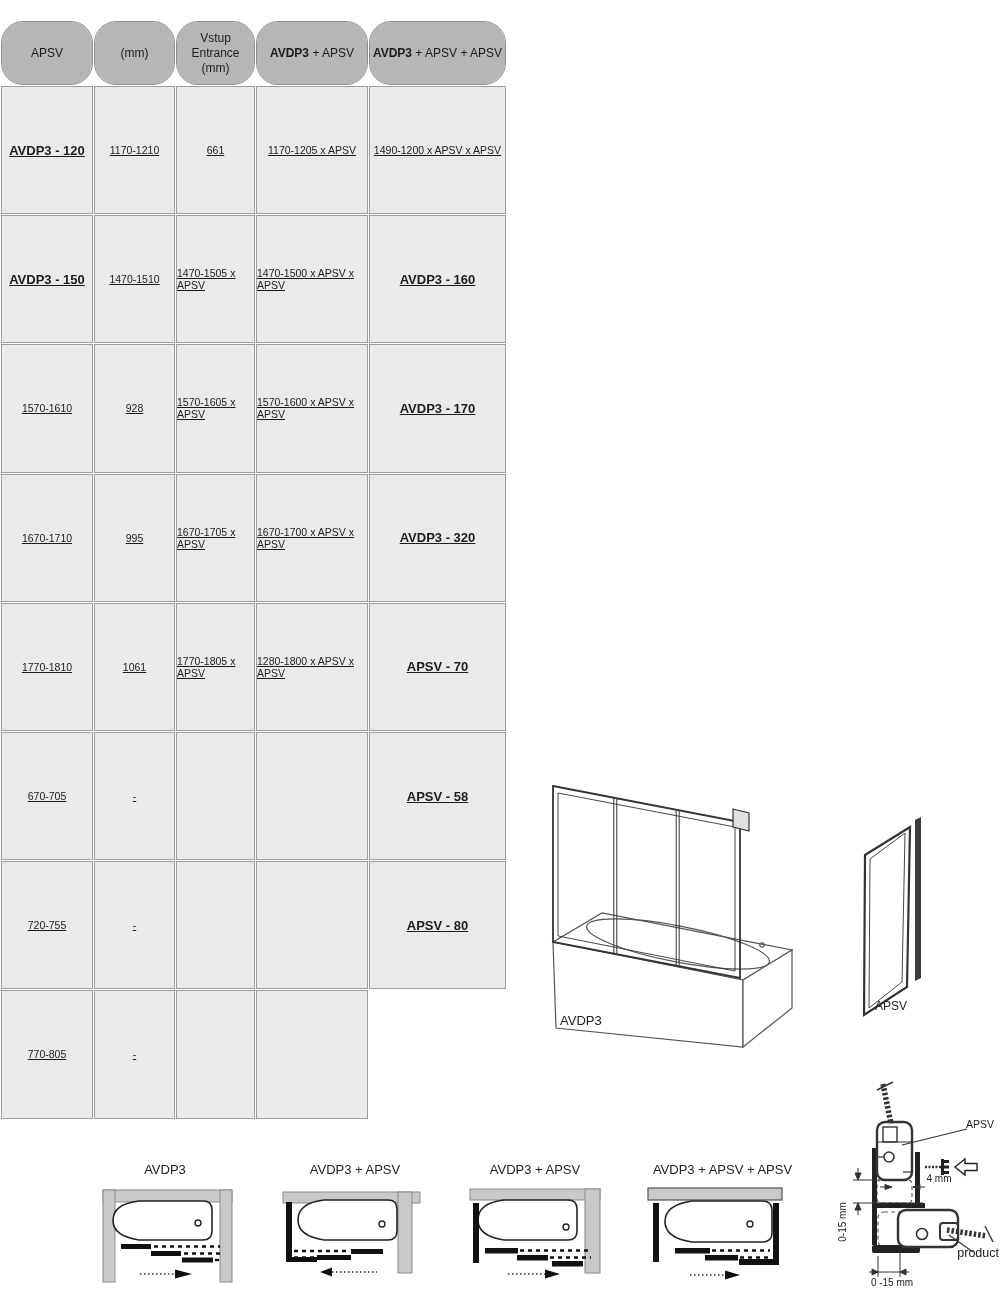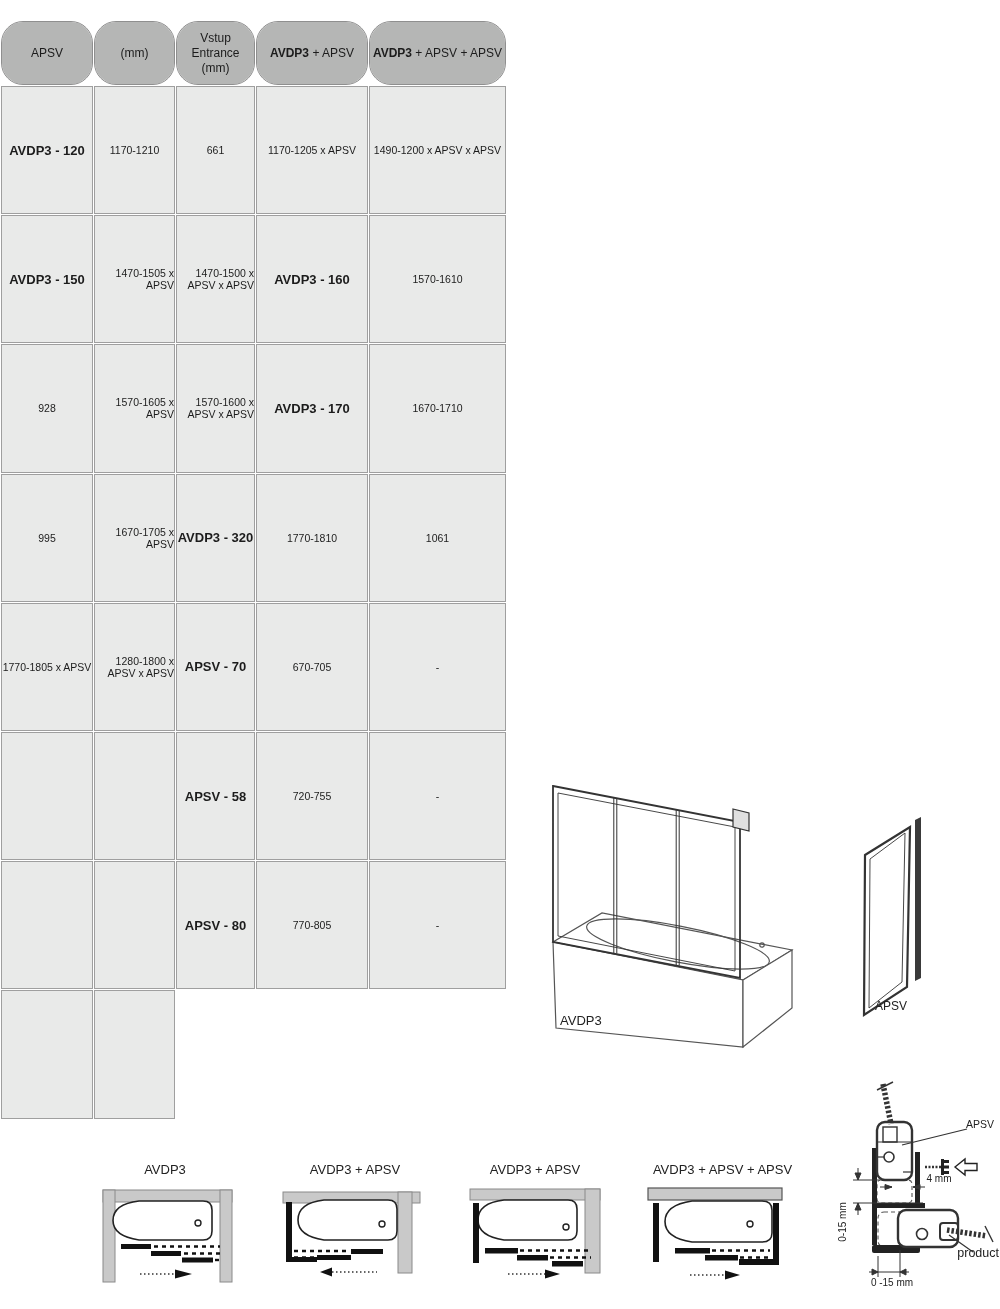--- a/index.html
+++ b/index.html
@@ -15,22 +15,23 @@
     gap:3px;
   }
   .spec-table .th{
     background:#b5b6b5;outline:1px solid #8f8f8f;
     display:flex;align-items:center;justify-content:center;text-align:center;
     font-size:12px;white-space:pre-line;line-height:1.25;border-radius:21px;
   }
   .spec-table .th .b{font-weight:bold;}
   .spec-table .td{
     background:#e9eae9;outline:1px solid #9f9f9f;
-    display:flex;align-items:center;justify-content:center;text-align:right;
+    display:flex;align-items:center;justify-content:center;text-align:left;
     font-size:10.5px;
+    text-decoration:underline;
   }
   .spec-table .td.c0{font-weight:bold;font-size:13px;}
 
   .lbl{position:absolute;font-size:13px;color:#222;}
   .lbl.center{text-align:center;}
   .drawing{position:absolute;}
   svg text{font-family:"Liberation Sans", sans-serif;fill:#222;}
 </style>
 </head>
 <body>
@@ -46,33 +47,35 @@
     <div class="th"><span><span class="b">AVDP3</span><span> + APSV</span></span></div>
     <div class="th"><span><span class="b">AVDP3</span><span> + APSV + APSV</span></span></div>
 
     <div class="td c0">AVDP3 - 120</div>
     <div class="td">1170-1210</div>
     <div class="td">661</div>
     <div class="td">1170-1205 x APSV</div>
     <div class="td">1490-1200 x APSV x APSV</div>
 
     <div class="td c0">AVDP3 - 150</div>
+    <div class="td">1470-1510</div>
     <div class="td">1470-1505 x APSV</div>
     <div class="td">1470-1500 x APSV x APSV</div>
 
     <div class="td c0">AVDP3 - 160</div>
     <div class="td">1570-1610</div>
     <div class="td">928</div>
     <div class="td">1570-1605 x APSV</div>
     <div class="td">1570-1600 x APSV x APSV</div>
 
     <div class="td c0">AVDP3 - 170</div>
     <div class="td">1670-1710</div>
     <div class="td">995</div>
     <div class="td">1670-1705 x APSV</div>
+    <div class="td">1670-1700 x APSV x APSV</div>
 
     <div class="td c0">AVDP3 - 320</div>
     <div class="td">1770-1810</div>
     <div class="td">1061</div>
     <div class="td">1770-1805 x APSV</div>
     <div class="td">1280-1800 x APSV x APSV</div>
 
     <div class="td c0">APSV - 70</div>
     <div class="td">670-705</div>
     <div class="td">-</div>

